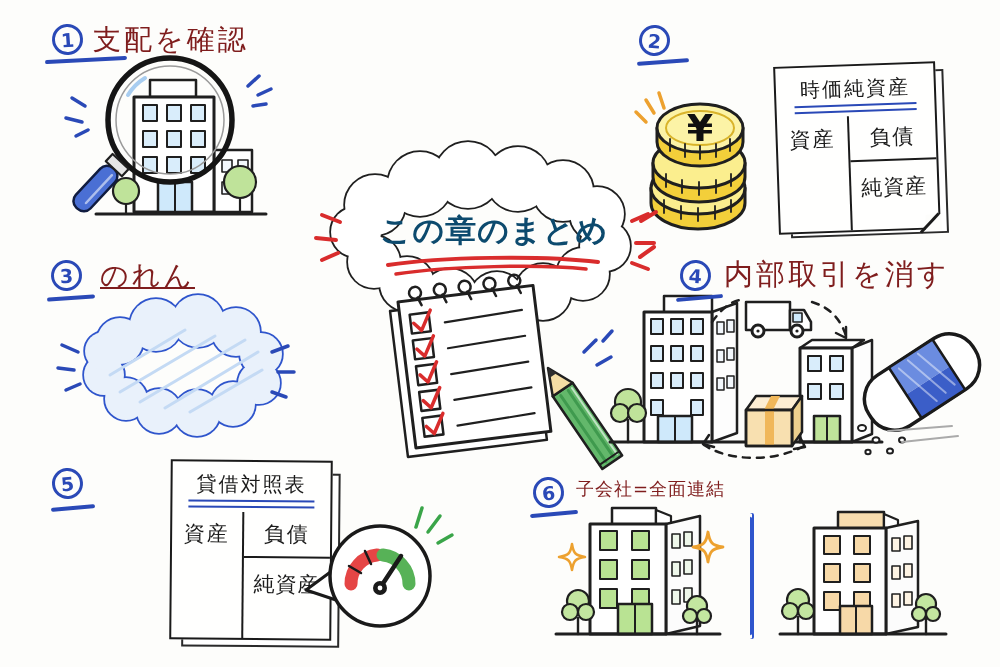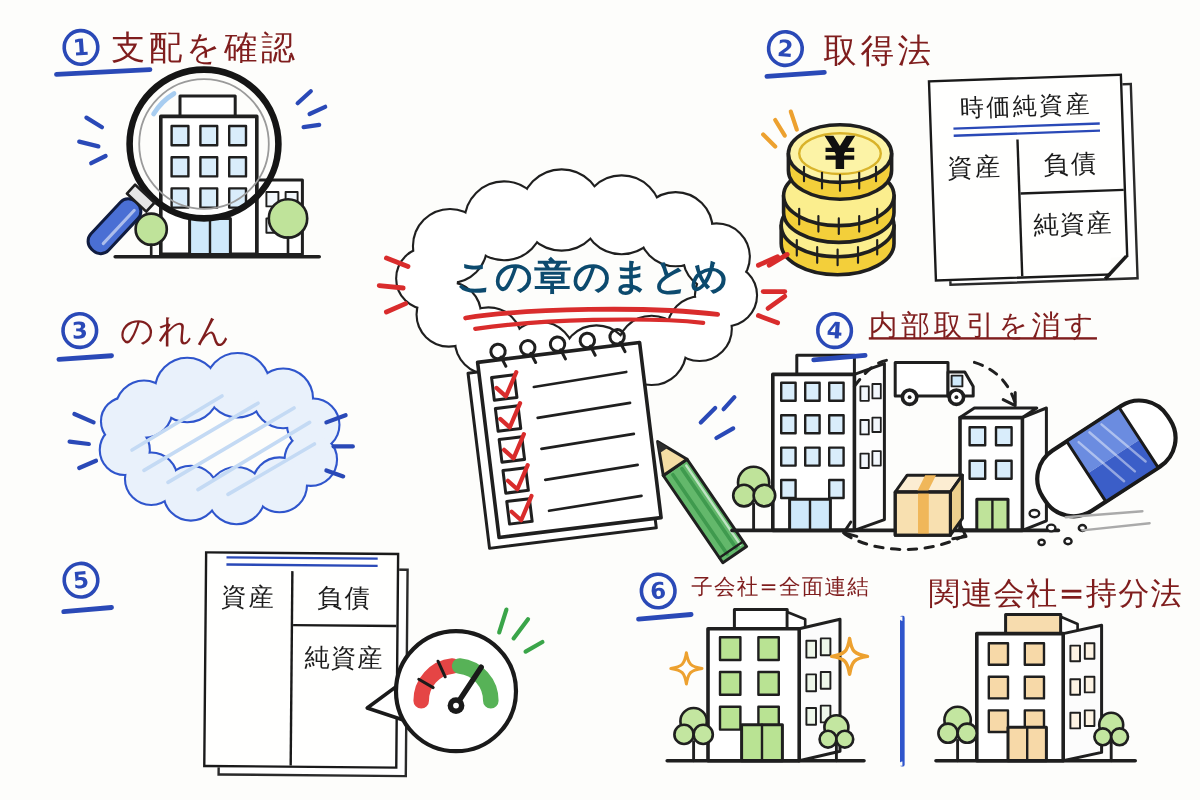--- a/index.html
+++ b/index.html
@@ -60,20 +60,21 @@
         </div>
       </div>
       <div class="note-foldmask"></div>
       <div class="note-foldline"></div>
     </div>
   </div>
 
   <div class="note" style="left:170px;top:460px;width:162px;height:180px;transform:rotate(0.5deg);">
     <div class="note-back" style="left:12px;top:13px;width:158px;height:174px;"></div>
     <div class="note-main" style="width:162px;height:180px;">
+      <div class="note-title">貸借対照表</div>
       <div class="note-rule" style="width:126px;"></div>
       <div class="note-table">
         <div class="nt-left">資産</div>
         <div class="nt-right">
           <div class="nt-li">負債</div>
           <div class="nt-na">純資産</div>
         </div>
       </div>
     </div>
   </div>
@@ -493,40 +494,38 @@
   <div class="badge" style="left:52px;top:24px;transform:rotate(-4deg);">
     <span>1</span>
     </div>
   <div class="badge-line" style="left:45px;top:58px;width:82px;transform:rotate(-3deg);"></div>
   <div class="sec-title" style="left:93px;top:21px;">支配を確認</div>
 
   <div class="badge" style="left:639px;top:25px;transform:rotate(5deg);">
     <span>2</span>
     </div>
   <div class="badge-line" style="left:637px;top:60px;width:52px;transform:rotate(-4deg);"></div>
-  <div class="sec-title" style="left:686px;top:24px;">取得法</div>
 
   <div class="badge" style="left:51px;top:260px;transform:rotate(-3deg);">
     <span>3</span>
     </div>
   <div class="badge-line" style="left:47px;top:296px;width:48px;transform:rotate(-4deg);"></div>
-  <div class="sec-title" style="left:100px;top:257px;">のれん</div>
+  <div class="sec-title" style="left:100px;top:257px;text-decoration:underline;">のれん</div>
 
   <div class="badge" style="left:680px;top:260px;transform:rotate(4deg);">
     <span>4</span>
     </div>
   <div class="badge-line" style="left:676px;top:296px;width:47px;transform:rotate(-5deg);"></div>
-  <div class="sec-title" style="left:724px;top:255px;font-size:24px;text-decoration:underline;">内部取引を消す</div>
+  <div class="sec-title" style="left:724px;top:255px;font-size:29px;">内部取引を消す</div>
 
   <div class="badge" style="left:52px;top:468px;transform:rotate(-5deg);">
     <span>5</span>
     </div>
   <div class="badge-line" style="left:51px;top:506px;width:44px;transform:rotate(-5deg);"></div>
 
   <div class="badge" style="left:533px;top:477px;transform:rotate(-4deg);">
     <span>6</span>
     </div>
   <div class="badge-line" style="left:530px;top:512px;width:48px;transform:rotate(-5deg);"></div>
   <div class="sec-title" style="left:576px;top:477px;font-size:18px;letter-spacing:1px;text-align:right;">子会社=全面連結</div>
-  <div class="sec-title" style="left:774px;top:477px;font-size:26px;letter-spacing:1px;">関連会社=持分法</div>
 
   <div class="bubble-text">この章のまとめ</div>
 </div>
 
 </body></html>

